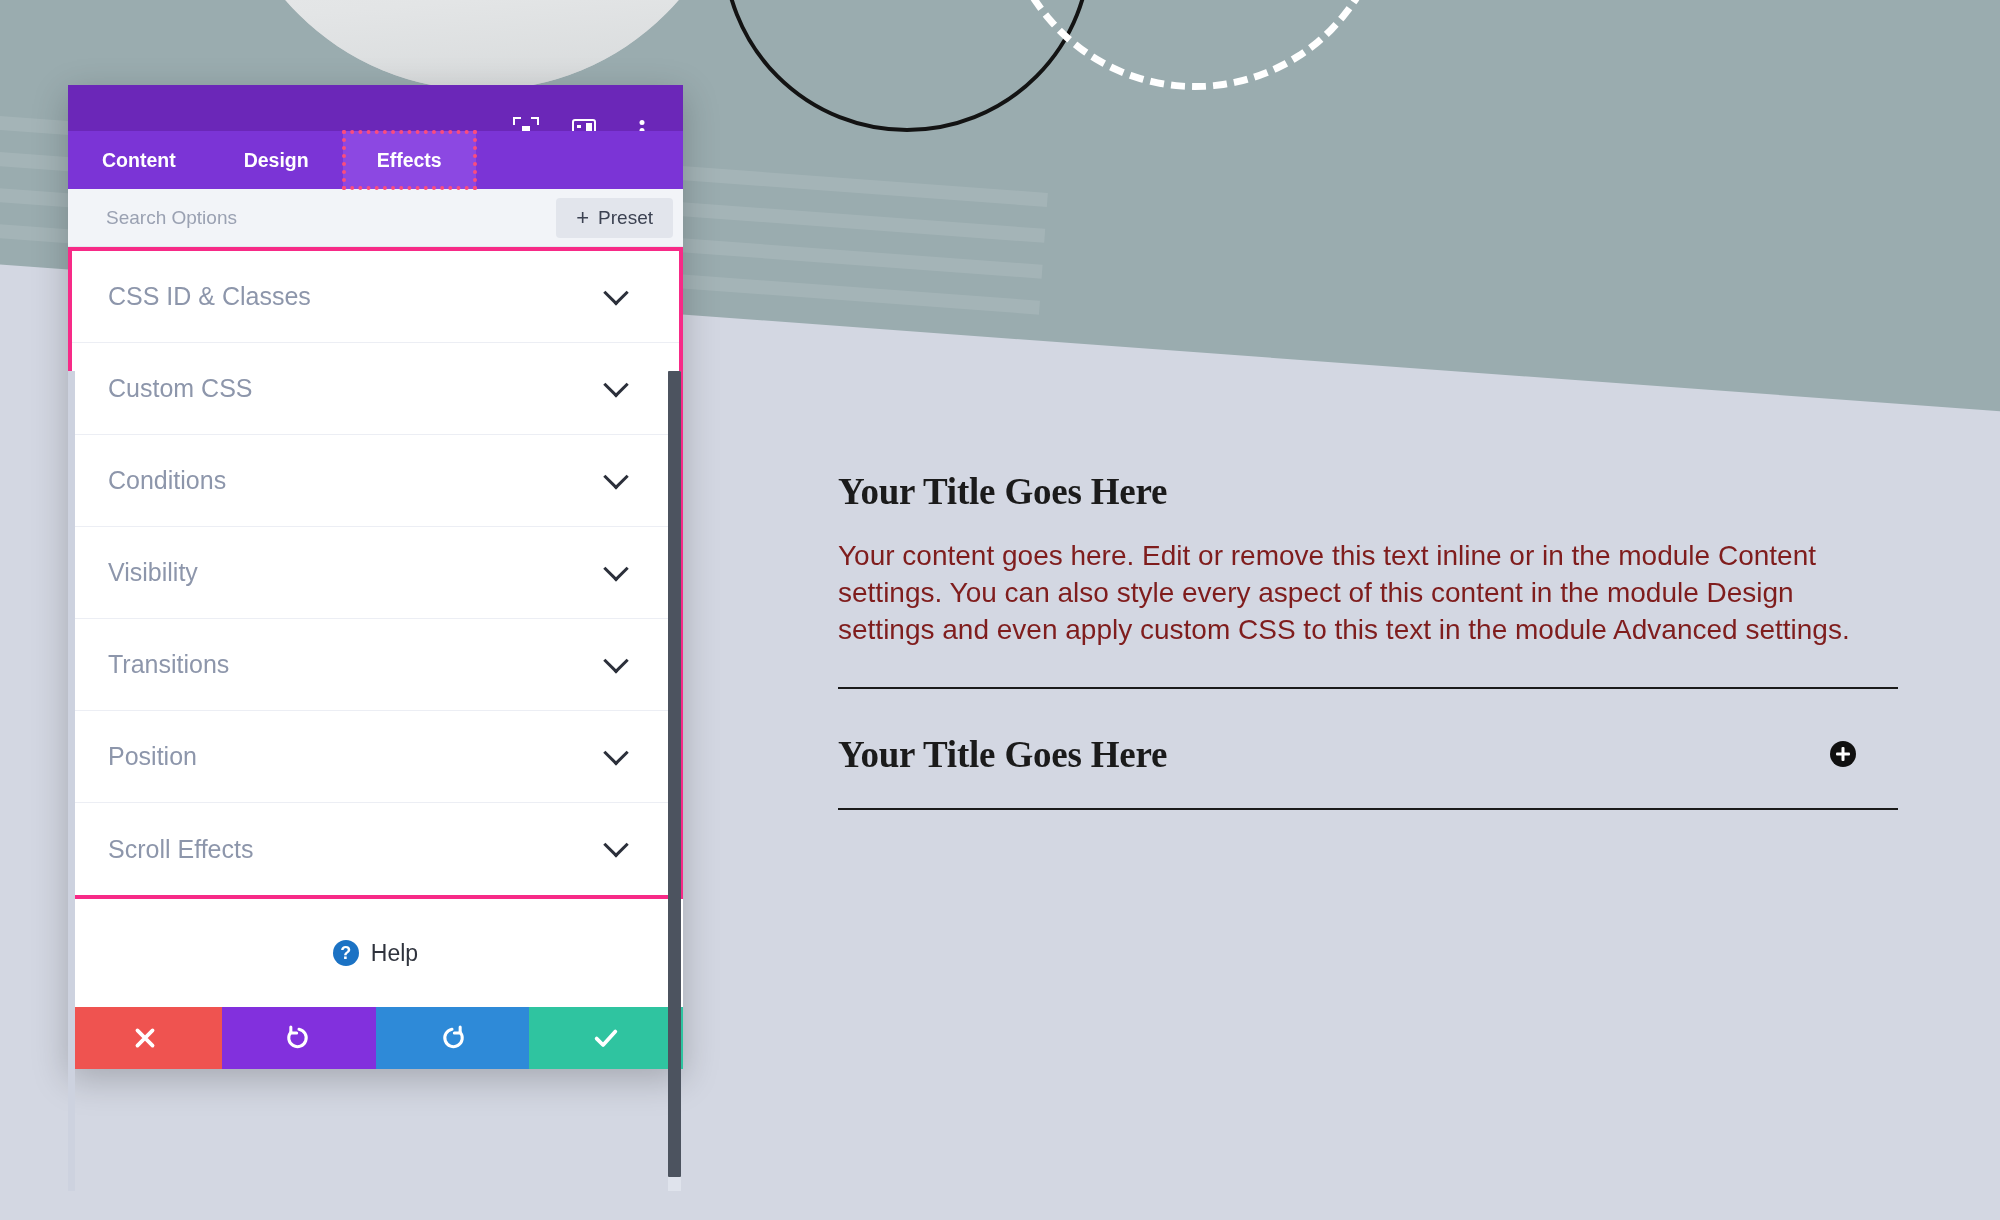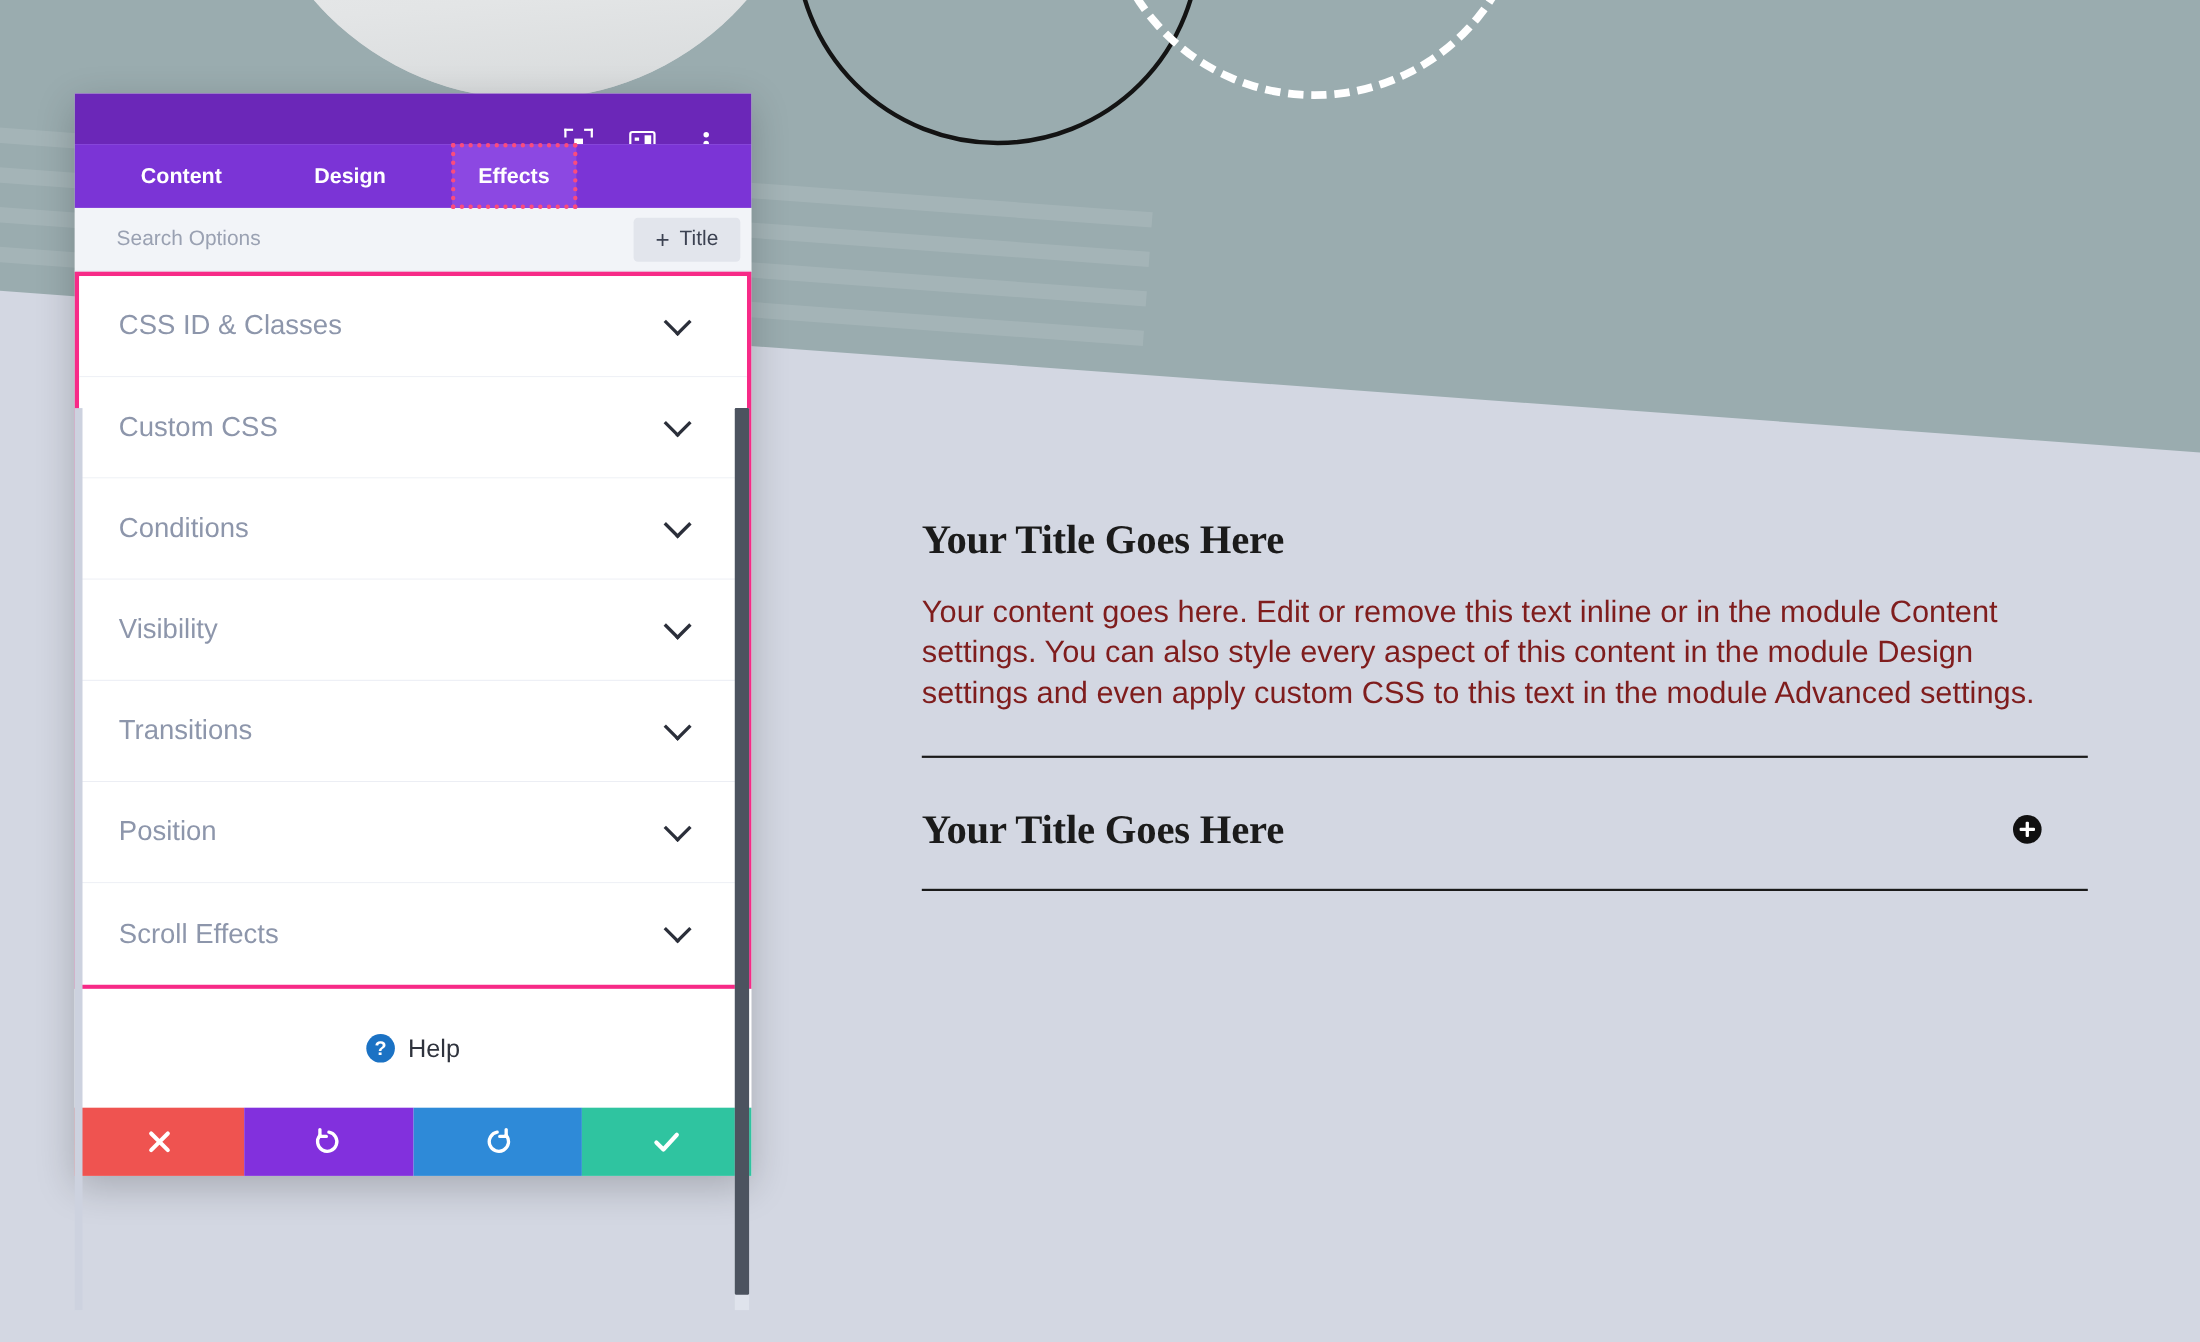--- a/index.html
+++ b/index.html
@@ -185,21 +185,21 @@
 
   
   .tabs {
     background: #7b34d6;
     display:flex; align-items:stretch; height: 58px;
     position: relative;
   }
   .tab {
     display:flex; align-items:center; justify-content:center;
     color:#fff; font-size:19.5px; font-weight:600;
-    padding: 0 24px; cursor:pointer; white-space:nowrap;margin-left:36px;
+    padding: 0 34px; cursor:pointer; white-space:nowrap;
   }
   .tab.active {
     background: #8c48e2;
     outline: 4px dotted #fb4c7d;
     outline-offset: -3px;
     position: relative;
     z-index: 2;
   }
 
   
@@ -360,21 +360,21 @@
     <div class="tabs">
       <div class="tab">Content</div>
       <div class="tab">Design</div>
       <div class="tab active">Effects</div>
     </div>
 
     <div class="search-row">
       <input class="search-input" type="text" placeholder="Search Options" style="">
       <button class="filter-btn">
         <span class="filter-plus">+</span>
-        <span>Title</span>
+        <span>Preset</span>
       </button>
     </div>
 
     <div class="options-wrap">
       <div class="opt-row">
         <span class="opt-label">CSS ID &amp; Classes</span>
         <span class="chev"></span>
       </div>
       <div class="opt-row">
         <span class="opt-label">Custom CSS</span>

